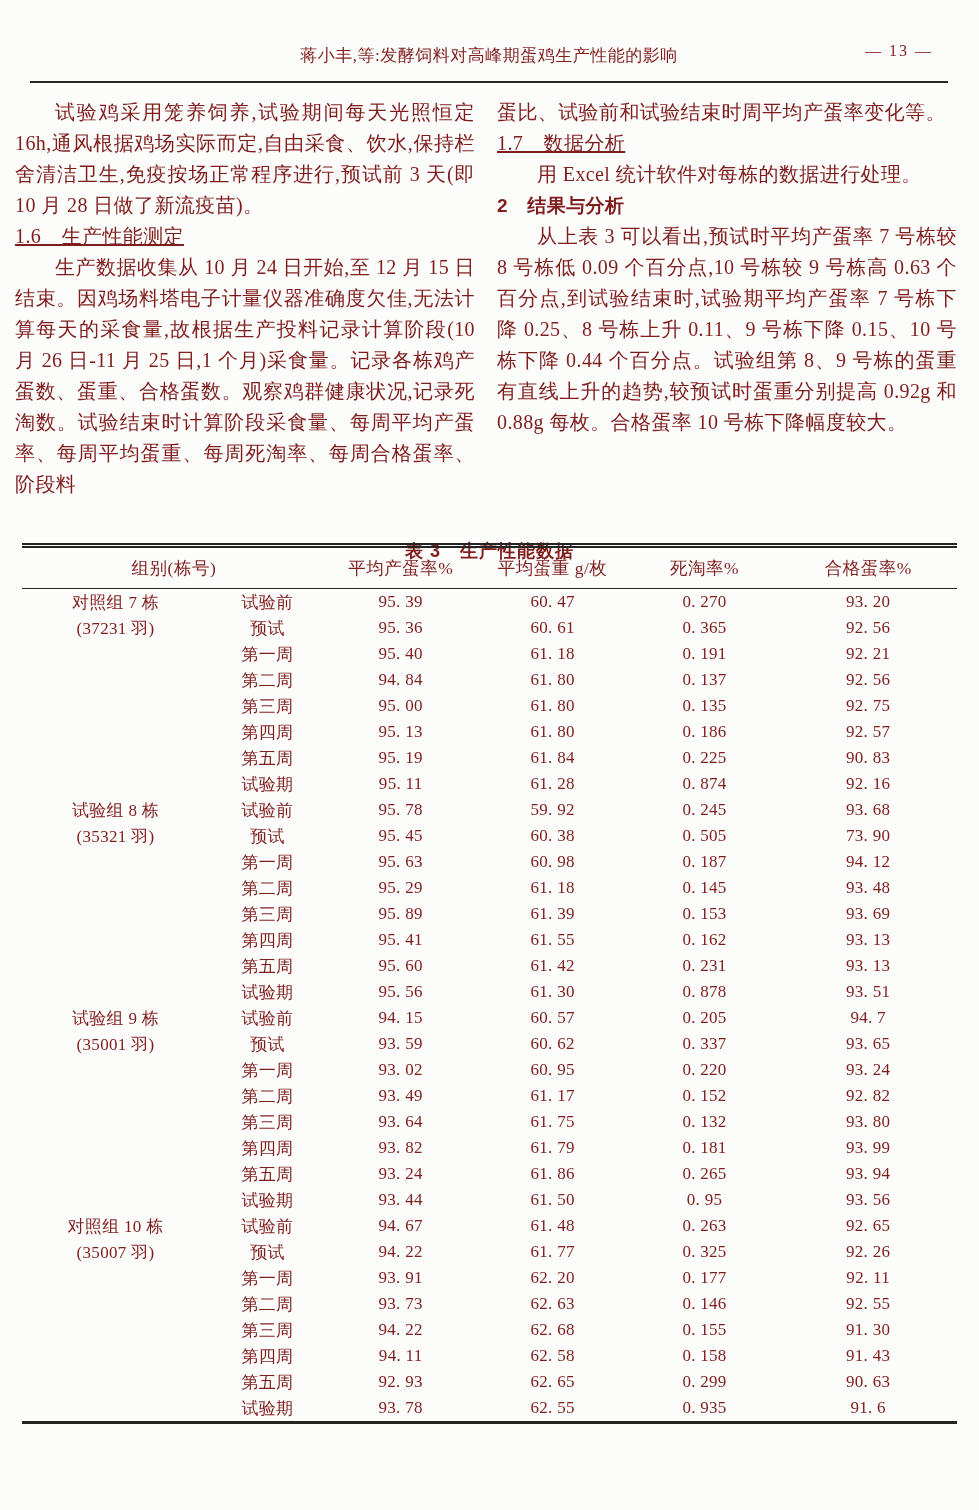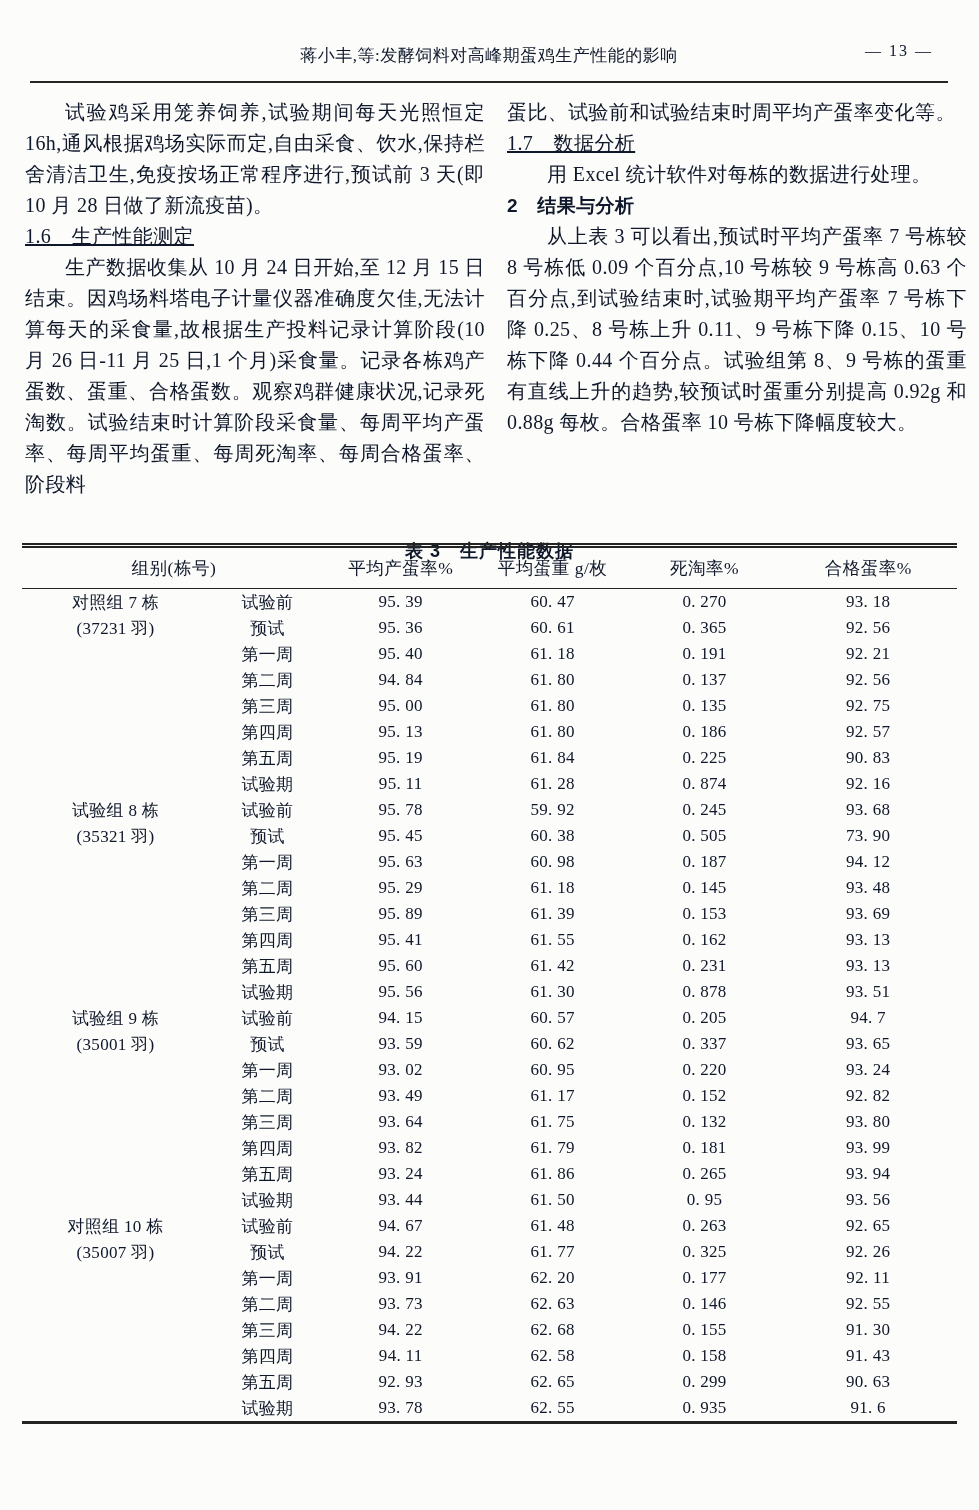--- a/index.html
+++ b/index.html
@@ -5,21 +5,21 @@
   html, body {
     margin: 0;
     padding: 0;
     background: #fcfcfa;
   }
   .page {
     position: relative;
     width: 979px;
     height: 1510px;
     background: #fcfcfa;
-    color: #0f172a;
+    color: #7f1d1d;
     font-family: "Liberation Serif", "DejaVu Serif", serif;
     overflow: hidden;
   }
   
   .page-header {
     position: absolute;
     top: 42px;
     left: 30px;
     right: 31px;
     height: 32px;
@@ -46,21 +46,21 @@
     top: 81px;
     left: 30px;
     right: 31px;
     height: 0;
     border-top: 2.5px solid #262626;
   }
   
   .columns {
     position: absolute;
     top: 97px;
-    left: 25px;
+    left: 15px;
     width: 942px;
     display: flex;
     gap: 22px;
   }
   .col { width: 460px; }
   .col p {
     margin: 0;
     font-size: 20px;
     line-height: 31px;
     text-align: justify;
@@ -171,21 +171,21 @@
         <th>合格蛋率%</th>
       </tr>
     </thead>
     <tbody>
         <tr>
           <td>对照组 7 栋</td>
           <td>试验前</td>
           <td>95. 39</td>
           <td>60. 47</td>
           <td>0. 270</td>
-          <td>93. 18</td>
+          <td>93. 20</td>
         </tr>
         <tr>
           <td>(37231 羽)</td>
           <td>预试</td>
           <td>95. 36</td>
           <td>60. 61</td>
           <td>0. 365</td>
           <td>92. 56</td>
         </tr>
         <tr>

